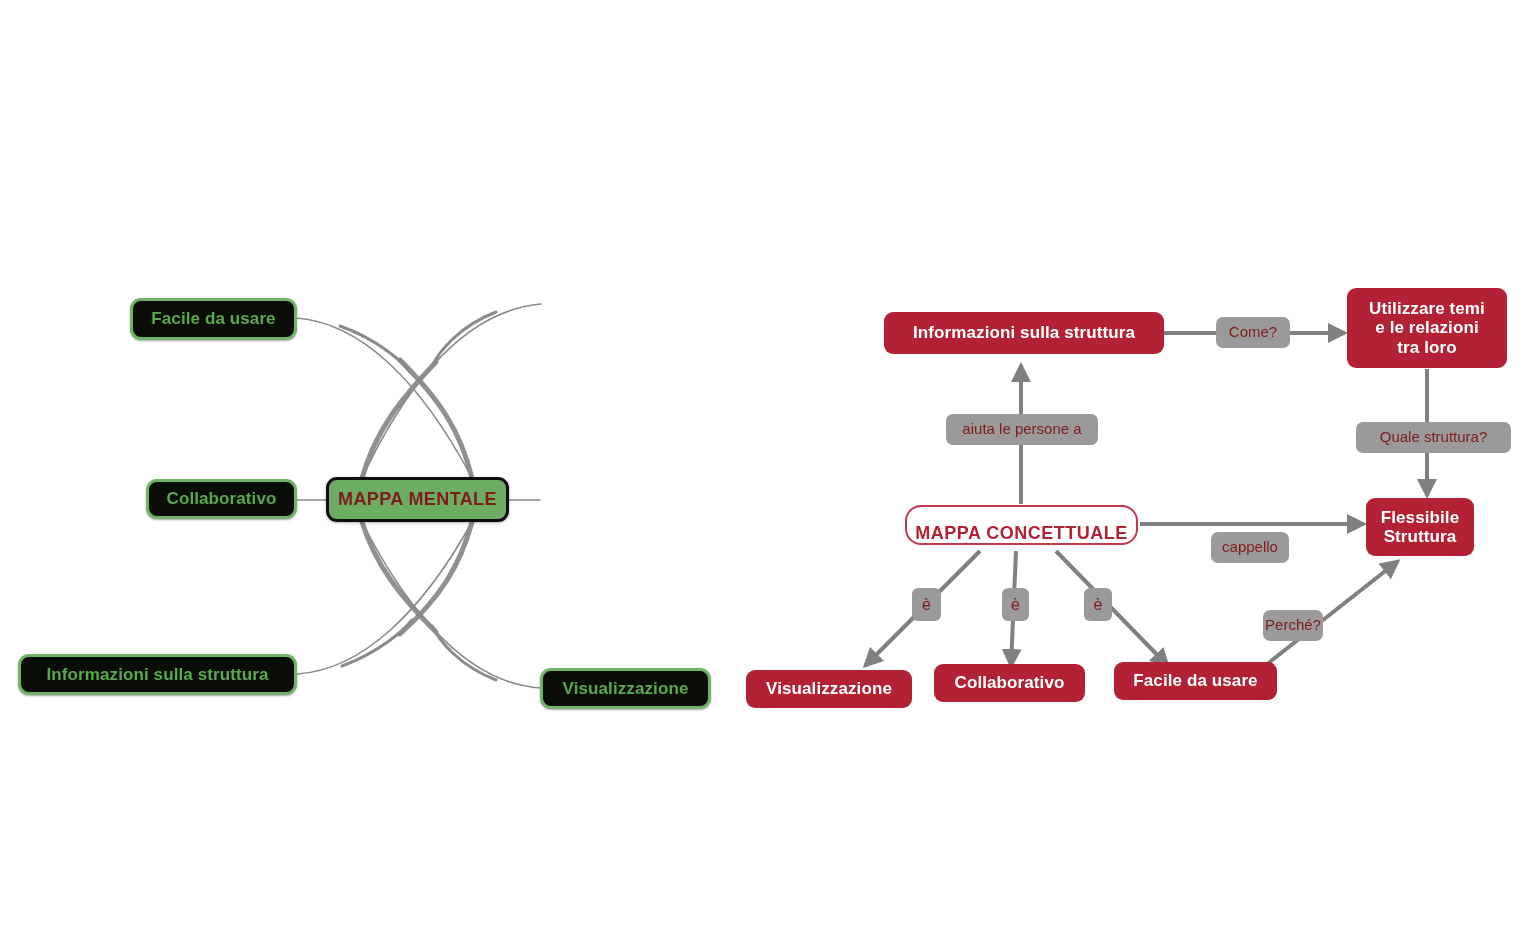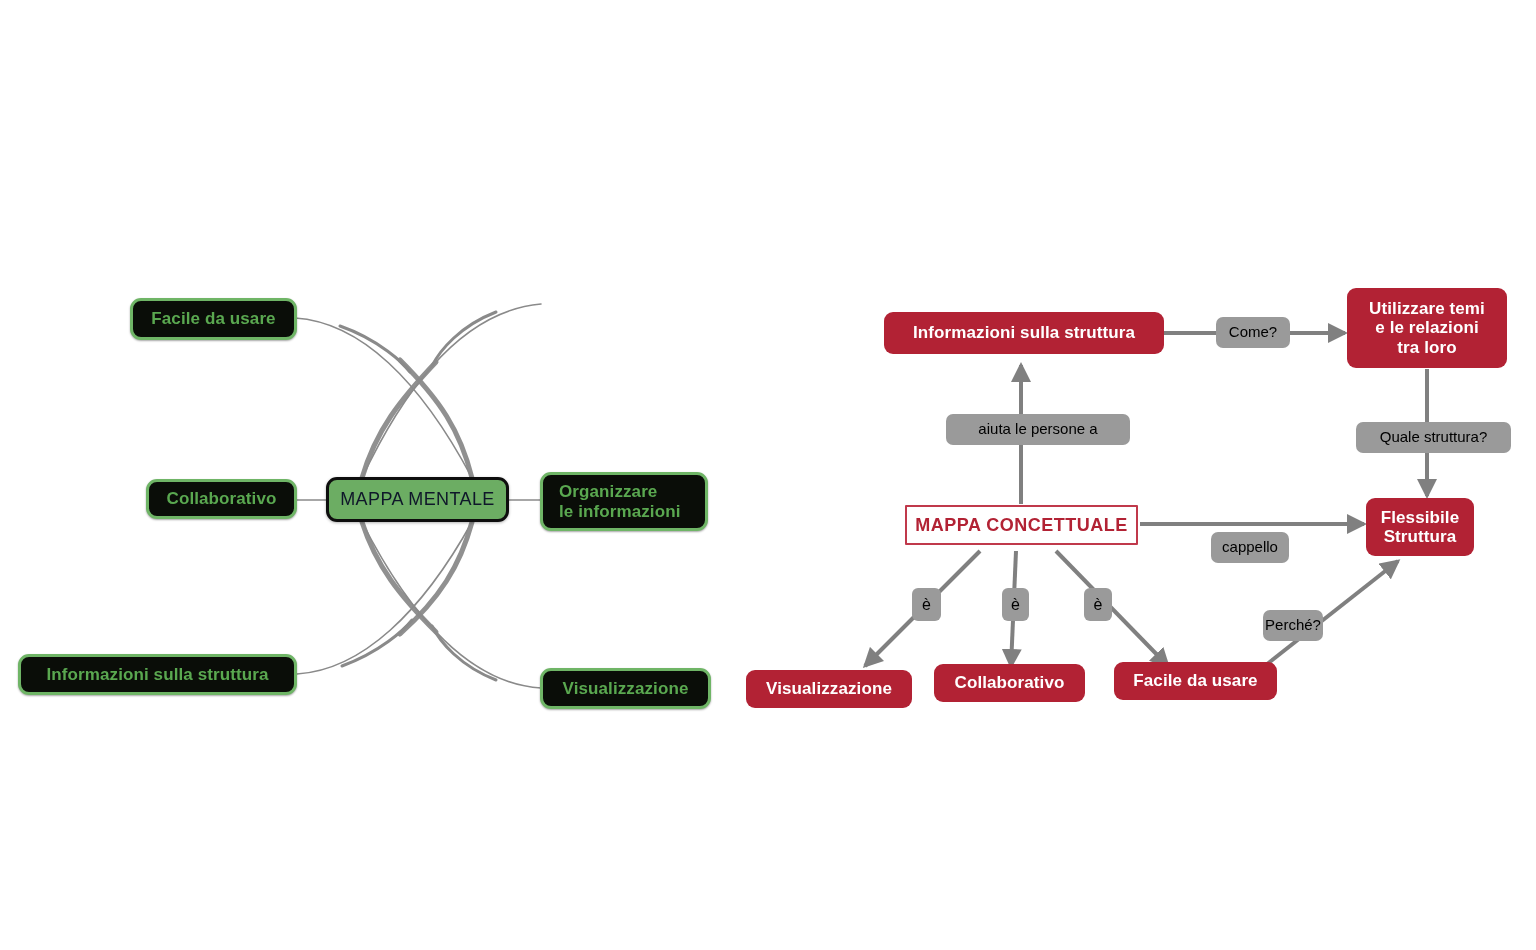--- a/index.html
+++ b/index.html
@@ -54,52 +54,53 @@
   }
   .mm-leaf.two-line {
     justify-content: flex-start;
     text-align: left;
     padding-left: 16px;
   }
   .mm-center {
     background: #6cad63;
     border: 3px solid #0e0e0e;
     border-radius: 11px;
-    color: #0f172a;
-    font-weight: normal;
+    color: #7f1d1d;
+    font-weight: bold;
     font-size: 18px;
     letter-spacing: 0.4px;
     box-shadow: 0 1px 3px rgba(0,0,0,0.3);
     z-index: 4;
   }
 
   
   .cm-node {
     background: #b22234;
     border-radius: 9px;
     color: #ffffff;
     font-weight: bold;
     font-size: 17px;
     letter-spacing: 0.1px;
     z-index: 3;
   }
   .cm-center {
     background: #ffffff;
     border: 2px solid #c0394b;
-    border-radius: 1px;
+    border-radius: 16px;
     color: #b22234;
     font-weight: bold;
     font-size: 18px;
     letter-spacing: 0.5px;
     z-index: 4;
+    align-items: flex-end;
   }
   .cm-pill {
     background: #9a9a9a;
     border-radius: 7px;
-    color: #000000;
+    color: #7f1d1d;
     font-weight: normal;
     font-size: 15px;
     z-index: 5;
   }
   .cm-pill.tiny {
     font-size: 16px;
     border-radius: 6px;
   }
 </style>
 </head>
@@ -134,24 +135,20 @@
 
   <div class="node mm-leaf" style="left:130px; top:298px; width:167px; height:42px;">
     <span>Facile da usare</span>
   </div>
 
 
   <div class="node mm-leaf" style="left:146px; top:479px; width:151px; height:40px;">
     <span>Collaborativo</span>
   </div>
 
-  <div class="node mm-leaf two-line" style="left:540px; top:472px; width:168px; height:59px;">
-    <span>Organizzare
-le informazioni</span>
-  </div>
 
   <div class="node mm-leaf" style="left:18px; top:654px; width:279px; height:41px;">
     <span>Informazioni sulla struttura</span>
   </div>
 
   <div class="node mm-leaf" style="left:540px; top:668px; width:171px; height:41px;">
     <span>Visualizzazione</span>
   </div>
 
   <div class="node mm-center" style="left:326px; top:477px; width:183px; height:45px;">
@@ -216,21 +213,21 @@
   </div>
 
   <div class="node cm-pill" style="left:1216px; top:317px; width:74px; height:31px;">
     <span>Come?</span>
   </div>
 
   <div class="node cm-pill" style="left:1356px; top:422px; width:155px; height:31px;">
     <span>Quale struttura?</span>
   </div>
 
-  <div class="node cm-pill" style="left:946px; top:414px; width:184px; height:31px;text-align:right;">
+  <div class="node cm-pill" style="left:946px; top:414px; width:152px; height:31px;text-align:right;">
     <span>aiuta le persone a</span>
   </div>
 
   <div class="node cm-pill" style="left:1211px; top:532px; width:78px; height:31px;">
     <span>cappello</span>
   </div>
 
   <div class="node cm-pill tiny" style="left:912px; top:588px; width:29px; height:33px;">
     <span>è</span>
   </div>

